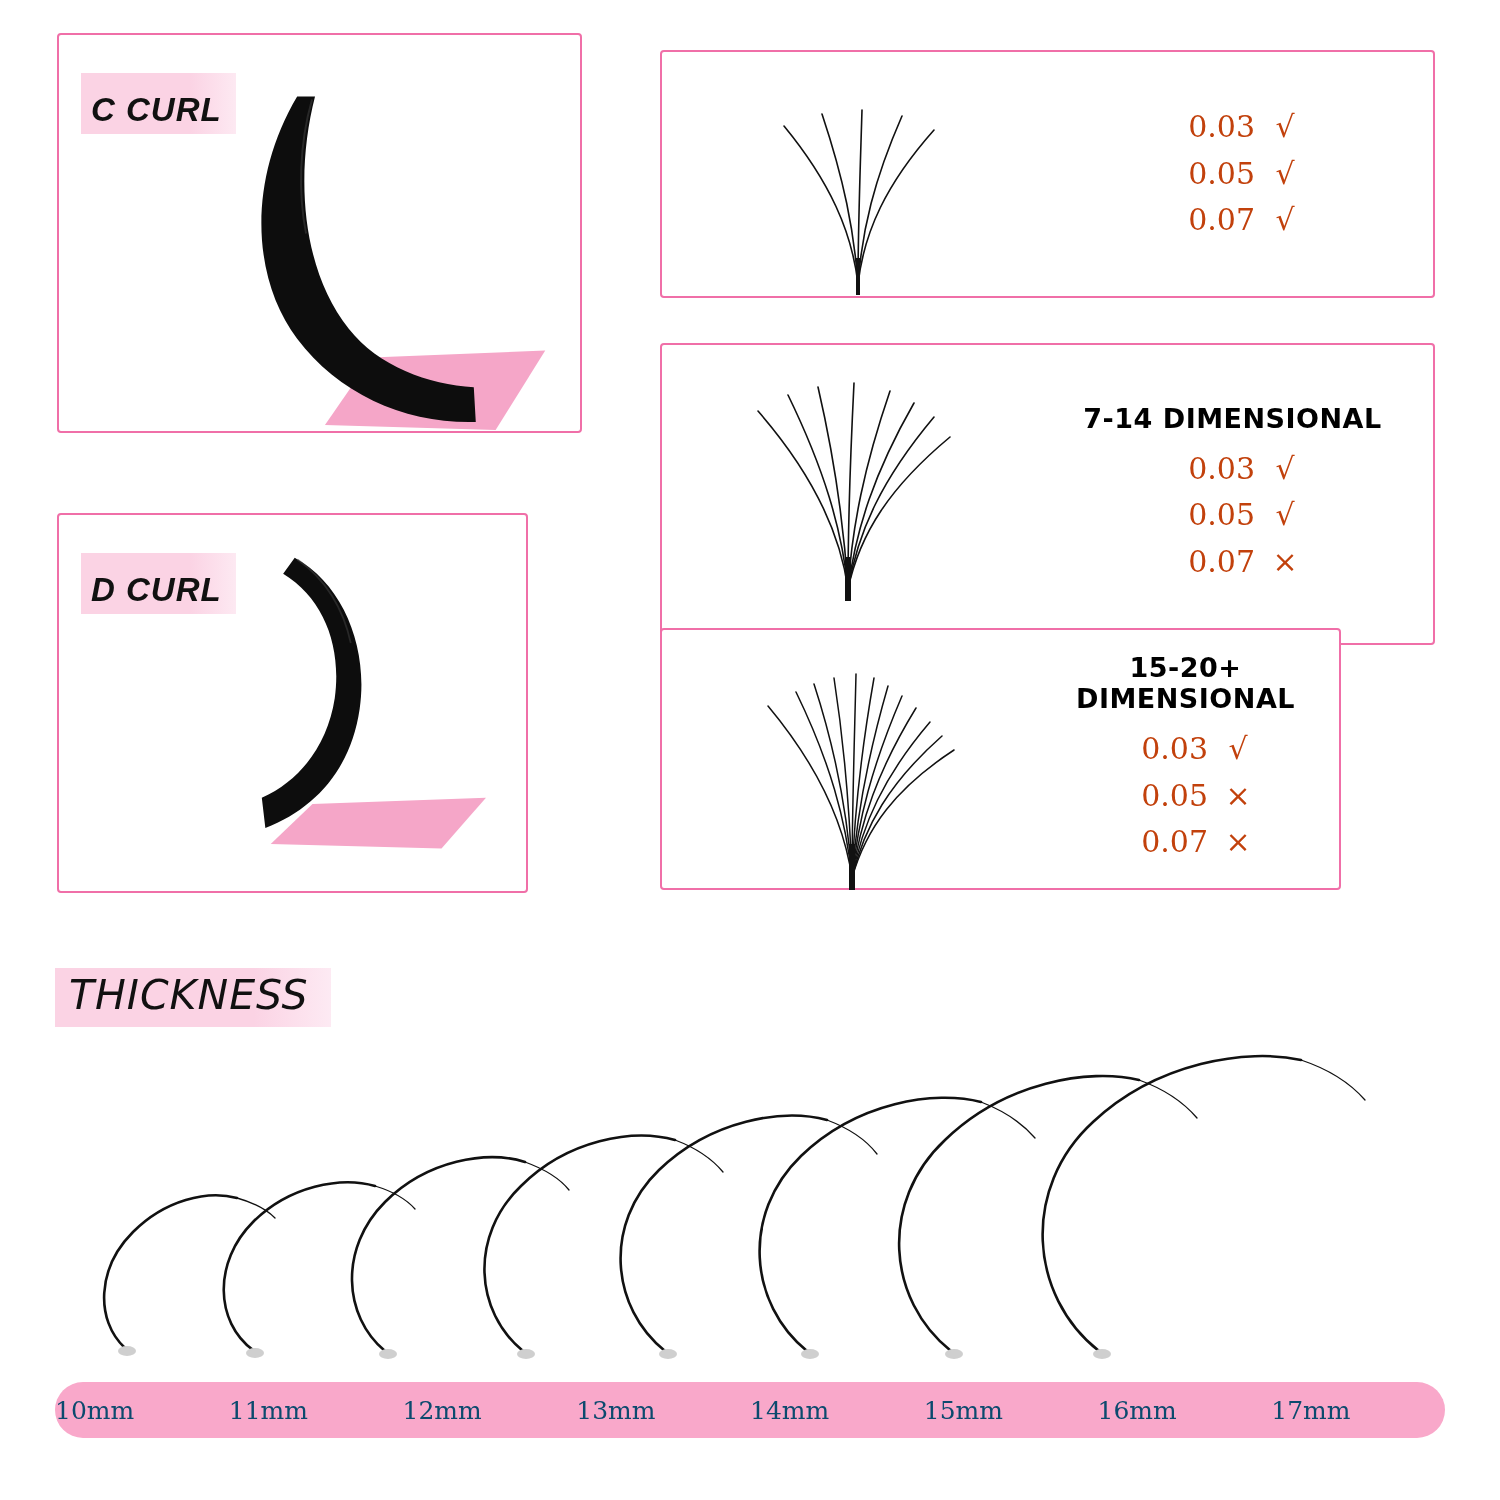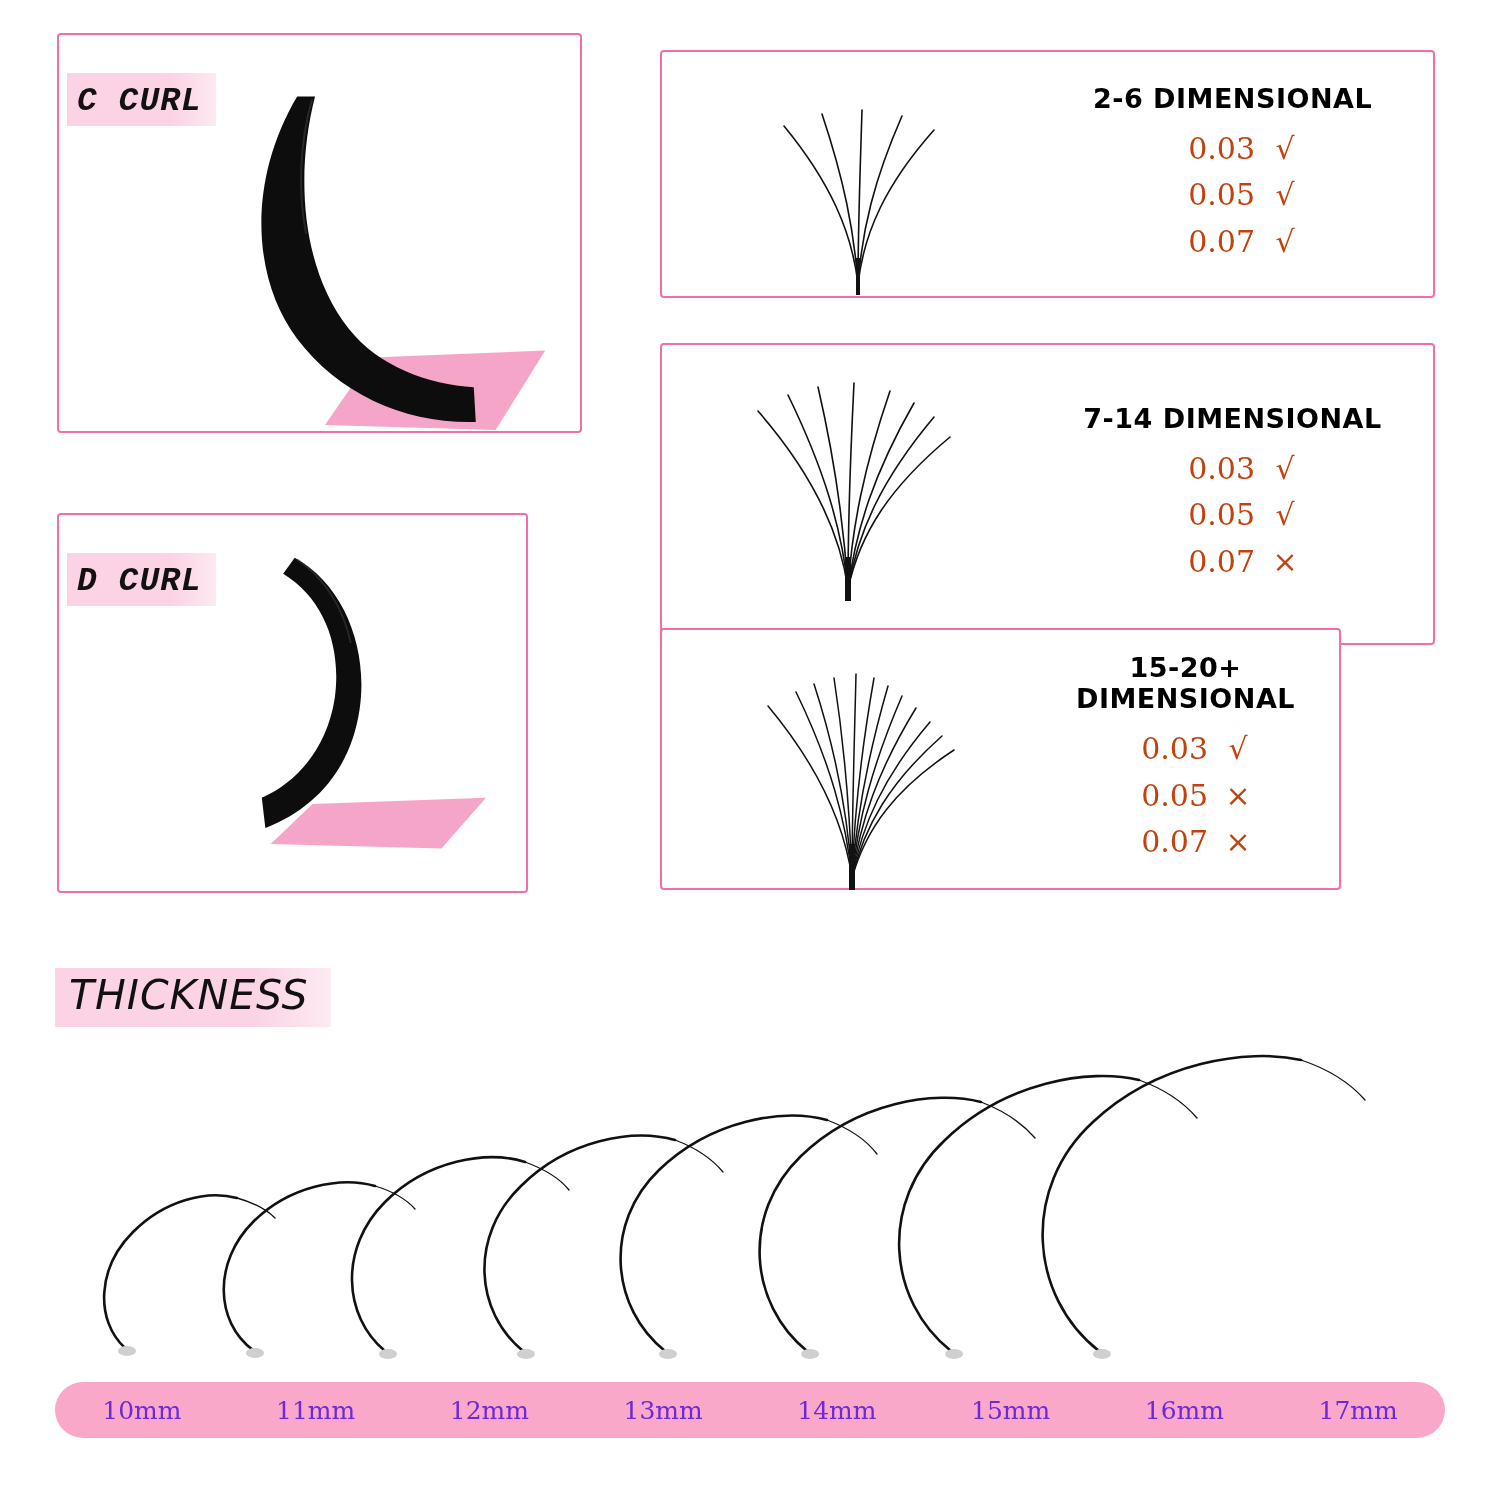--- a/index.html
+++ b/index.html
@@ -23,25 +23,25 @@
     background: #ffffff;
     box-sizing: border-box;
   }
 
   
   #curl-c-panel { left: 57px;  top: 33px;  width: 525px; height: 400px; }
   #curl-d-panel { left: 57px;  top: 513px; width: 471px; height: 380px; }
 
   .curl-label {
     position: absolute;
-    left: 8px;
+    left: 22px;
     top: 38px;
     background: linear-gradient(90deg,#fbd3e4 0%, #fbd3e4 70%, #fde9f2 100%);
-    padding: 12px 14px 6px 10px;
-    font-family: Liberation Mono, monospace;
+    padding: 20px 14px 6px 10px;
+    font-family: Liberation Sans, sans-serif;
     font-weight: bold;
     font-style: italic;
     font-size: 33px;
     letter-spacing: 1px;
     color: #111;
     line-height: 1.05;
   }
   .curl-art { position: absolute; inset: 0; }
 
   
@@ -119,24 +119,24 @@
     top: 1382px;
     width: 1390px;
     height: 56px;
     background: #f9a8ca;
     border-radius: 28px;
     display: flex;
     align-items: center;
   }
   .length-cell {
     flex: 1 1 0;
-    text-align: center;
+    text-align: left;
     font-family: "DejaVu Serif", serif;
     font-size: 25px;
-    color: #6d28d9;
+    color: #0c4a6e;
   }
 </style>
 </head>
 <body>
 
 <div class="panel" id="curl-c-panel">
   <div class="curl-label">C CURL</div>
   <svg class="curl-art" viewBox="0 0 525 400">
     <g>
       <polygon points="315,325 490,318 440,398 268,393" fill="#f5a6c8"></polygon>
@@ -169,21 +169,20 @@
           <path d="M196,232 C190,180 168,130 122,74"></path>
           <path d="M196,232 C192,178 182,128 160,62"></path>
           <path d="M196,232 C196,176 198,124 200,58"></path>
           <path d="M196,232 C200,178 212,128 240,64"></path>
           <path d="M196,232 C202,180 224,132 272,78"></path>
         </g>
         <path d="M194,243 L198,243 L198,206 L194,206 Z" fill="#111"></path>
       </svg>
     </div>
     <div class="dim-text">
-      <div class="dim-title">2-6 DIMENSIONAL</div>
       <div class="dim-rows">
         <div class="dim-row">
           <span class="val">0.03</span>
           <span class="mark">√</span>
         </div>
         <div class="dim-row">
           <span class="val">0.05</span>
           <span class="mark">√</span>
         </div>
         <div class="dim-row">

